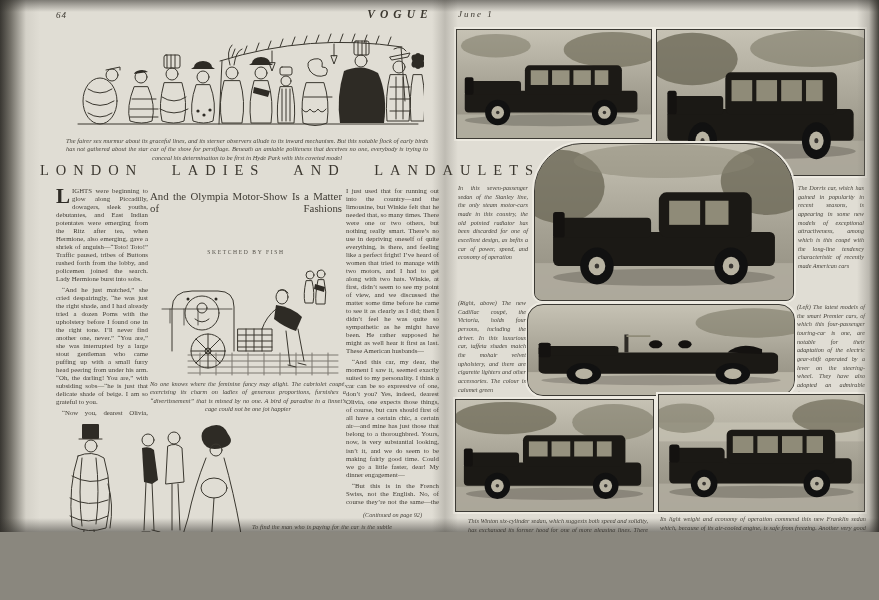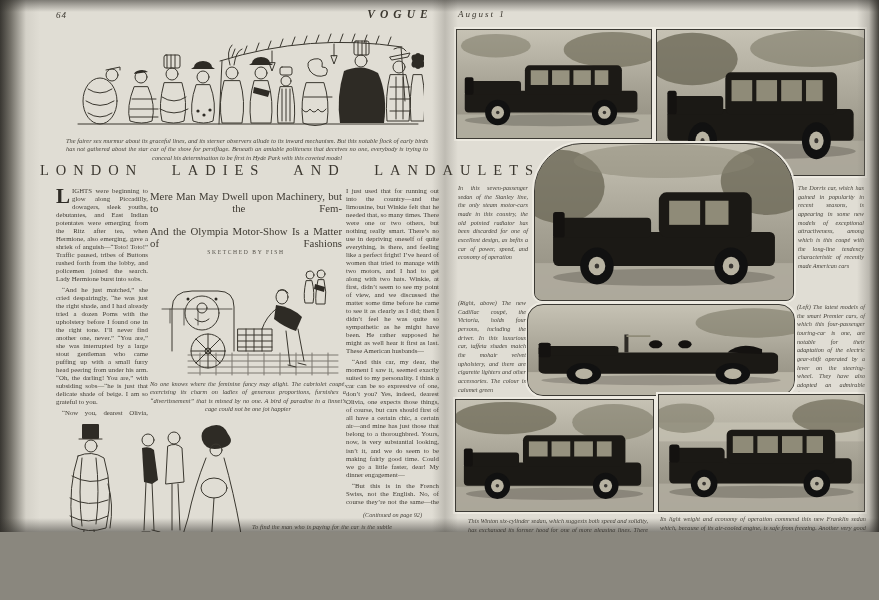--- a/index.html
+++ b/index.html
@@ -43,21 +43,21 @@
   .botcap{font-style:italic;font-size:6.3px;line-height:1.38;text-align:justify;text-align-last:center;color:#45423a;}
   .motto{font-weight:bold;font-size:7.6px;letter-spacing:.6px;line-height:1;text-align:justify;text-align-last:justify;color:#39362e;margin-bottom:9px;}
 </style>
 </head>
 <body>
 
 <div class="spread">
 
   <div class="abs pageno" style="left:56px;top:10px;">64</div>
   <div class="abs masthead" style="left:340px;top:8px;width:120px;text-align:center;">VOGUE</div>
-  <div class="abs issuedate" style="left:458px;top:9px;">August 1</div>
+  <div class="abs issuedate" style="left:458px;top:9px;">June 1</div>
   <div class="abs pageno" style="left:838px;top:10px;margin-top:25px;">65</div>
 
   <div class="abs" style="left:72px;top:26px;width:352px;height:108px;">
     <svg viewBox="0 0 352 106" width="352" height="108">
       <line class="ink" x1="6" y1="97" x2="346" y2="97"></line>
       <path class="ink" d="M148 34 Q238 6 330 20" stroke-width="2"></path>
       <path class="ink" d="M150 34 L147 97 M329 20 L333 74"></path>
       <g class="ink">
           <path d="M160 30 l3 -8 M172 27 l3 -8 M184 24 l3 -8 M196 22 l3 -8 M208 20 l3 -8 M220 18 l3 -8 M232 17 l3 -8 M244 16 l3 -8 M256 15 l3 -8 M268 15 l3 -8 M280 15 l3 -8 M292 16 l3 -8 M304 17 l3 -8 M316 18 l3 -8"></path>
         </g>
@@ -111,21 +111,20 @@
 
   <div class="abs headline" style="left:40px;top:162px;width:408px;">LONDON LADIES AND LANDAULETS</div>
 
   <div class="abs bodycol" style="left:56px;top:187px;width:92px;height:232px;">
     <p class="first"><span class="dropcap">L</span><span>IGHTS were beginning to glow along Piccadilly, dowagers, sleek youths, debutantes, and East Indian potentates were emerging from the Ritz after tea, when Hermione, also emerging, gave a shriek of anguish—“Toto! Toto!” Traffic paused, tribes of Buttons rushed forth from the lobby, and policemen joined the search. Lady Hermione burst into sobs.</span></p>
     <p>“And he just matched,” she cried despairingly, “he was just the right shade, and I had already tried a dozen Poms with the upholstery before I found one in the right tone. I’ll never find another one, never.” “You are,” she was interrupted by a large stout gentleman who came puffing up with a small furry head peering from under his arm. “Oh, the darling! You are,” with subsiding sobs—“he is just that delicate shade of beige. I am so grateful to you.</p>
     <p>“Now you, dearest Olivia, could hardly be expected to realize my feelings. This is your coupé, isn’t it? And a nice little car it is, for a runabout. It is a lovely shade, isn’t it, and of course, you can use it for ever so long. Yes, I did have several—a coupé, something like this—, but</p>
   </div>
 
   <div class="abs" style="left:150px;top:190px;width:192px;">
-    <div class="subline">Mere Man May Dwell upon Machinery, but to the Fem-</div>
     <div class="subline">And the Olympia Motor-Show Is a Matter of Fashions</div>
   </div>
   <div class="abs credit" style="left:150px;top:249px;width:192px;">SKETCHED BY FISH</div>
 
   <div class="abs" style="left:158px;top:257px;width:182px;height:120px;">
     <svg viewBox="0 0 182 120" width="182" height="120">
       <path class="ink" d="M4 52 h70 M12 52 v14 M26 52 v16 M40 52 v16" opacity=".8"></path>
       <g class="ink" opacity=".6">
         <path d="M30 98 h150 M30 104 h150 M30 110 h150 M30 116 h150"></path>
         <path d="M42 96 v22 M58 96 v22 M74 96 v22 M90 96 v22 M106 96 v22 M122 96 v22 M138 96 v22 M154 96 v22 M170 96 v22"></path>

